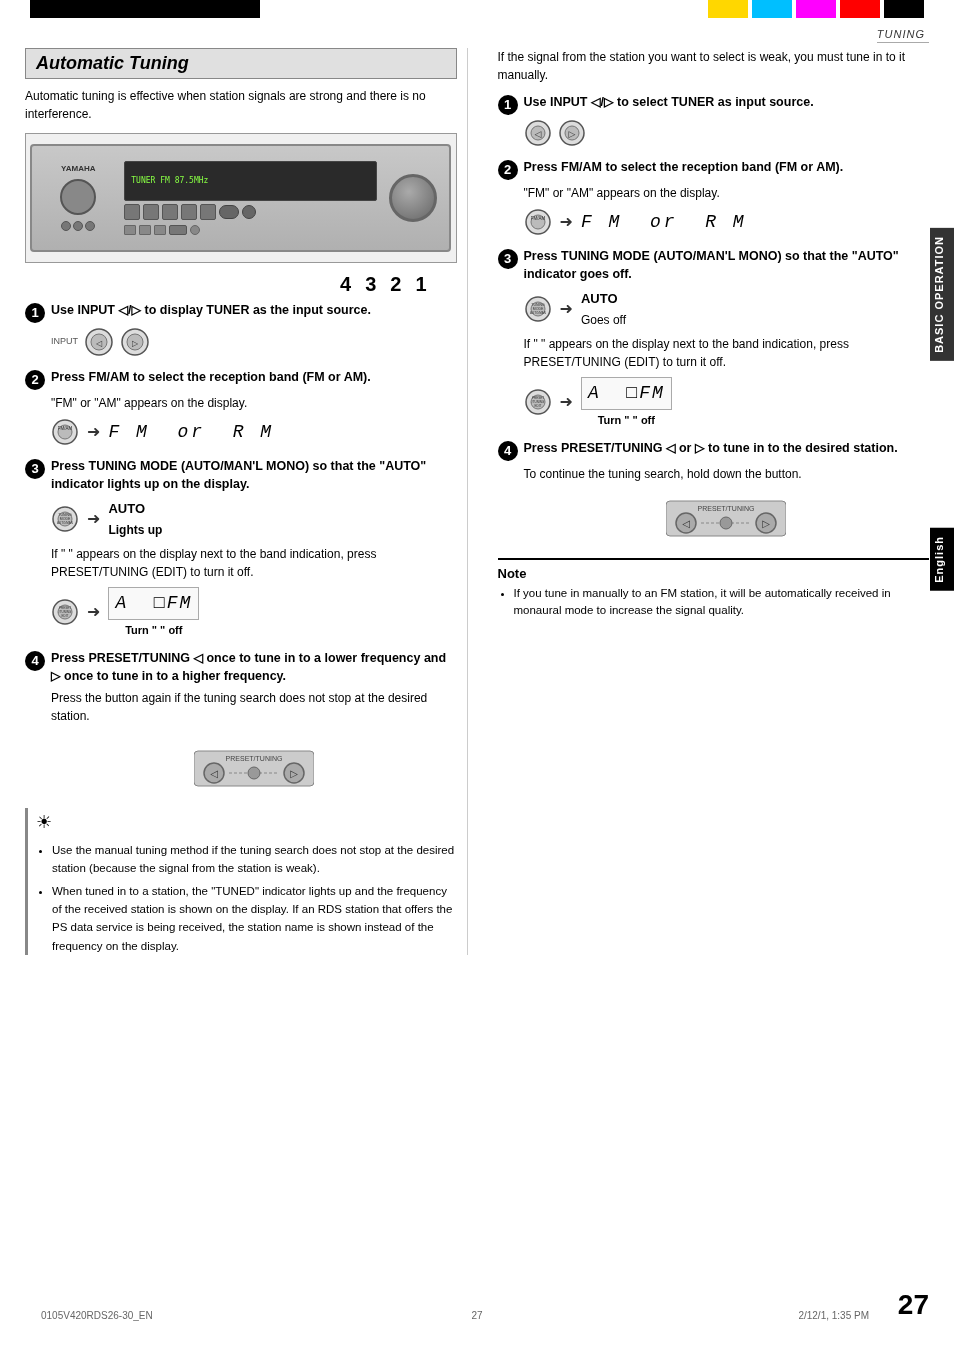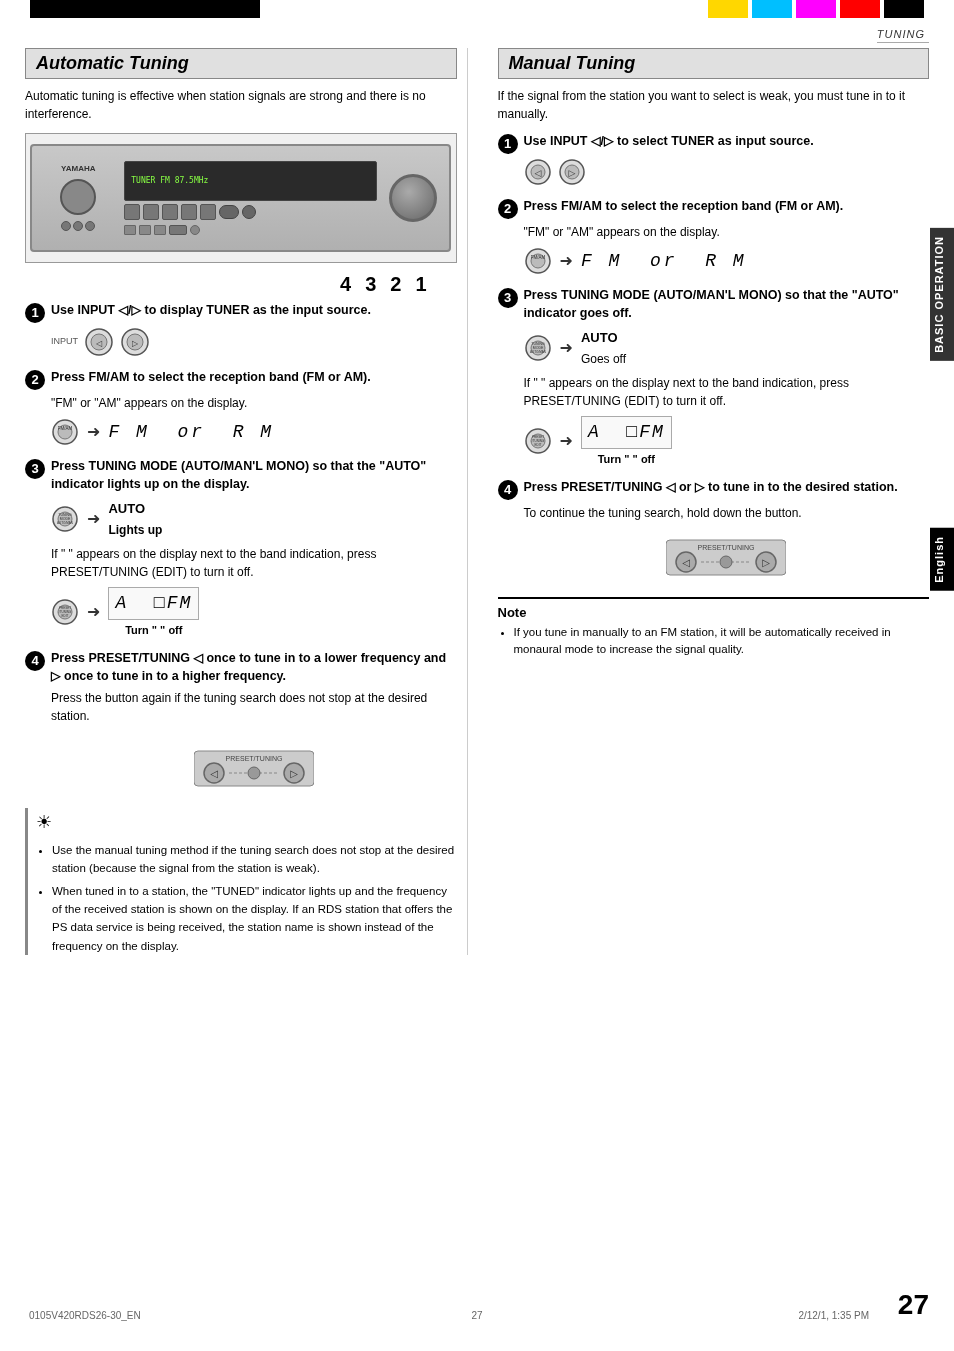--- a/index.html
+++ b/index.html
@@ -268,21 +268,21 @@
       position: absolute;
       bottom: 0;
       right: 0;
       font-size: 28px;
       font-weight: bold;
     }
 
     .footer-left {
       position: absolute;
       bottom: 0;
-      left: 4px;
+      left: 16px;
       font-size: 10px;
       color: #666;
     }
 
     .footer-center {
       position: absolute;
       bottom: 0;
       left: 50%;
       transform: translateX(-50%);
       font-size: 10px;
@@ -609,21 +609,20 @@
         <ul style="list-style:disc; padding-left:16px;">
           <li>Use the manual tuning method if the tuning search does not stop at the desired station (because the signal from the station is weak).</li>
           <li style="margin-top:4px;">When tuned in to a station, the "TUNED" indicator lights up and the frequency of the received station is shown on the display. If an RDS station that offers the PS data service is being received, the station name is shown instead of the frequency on the display.</li>
         </ul>
       </div>
 
     </div>
 
     <div class="col-right">
 
-      <div class="section-title">Manual Tuning</div>
 
       <div class="section-desc">If the signal from the station you want to select is weak, you must tune in to it manually.</div>
 
       
       <div class="step-item">
         <div class="step-header">
           <div class="step-num">1</div>
           <div class="step-text">Use INPUT ◁/▷ to select TUNER as input source.</div>
         </div>
         <div class="step-body">

